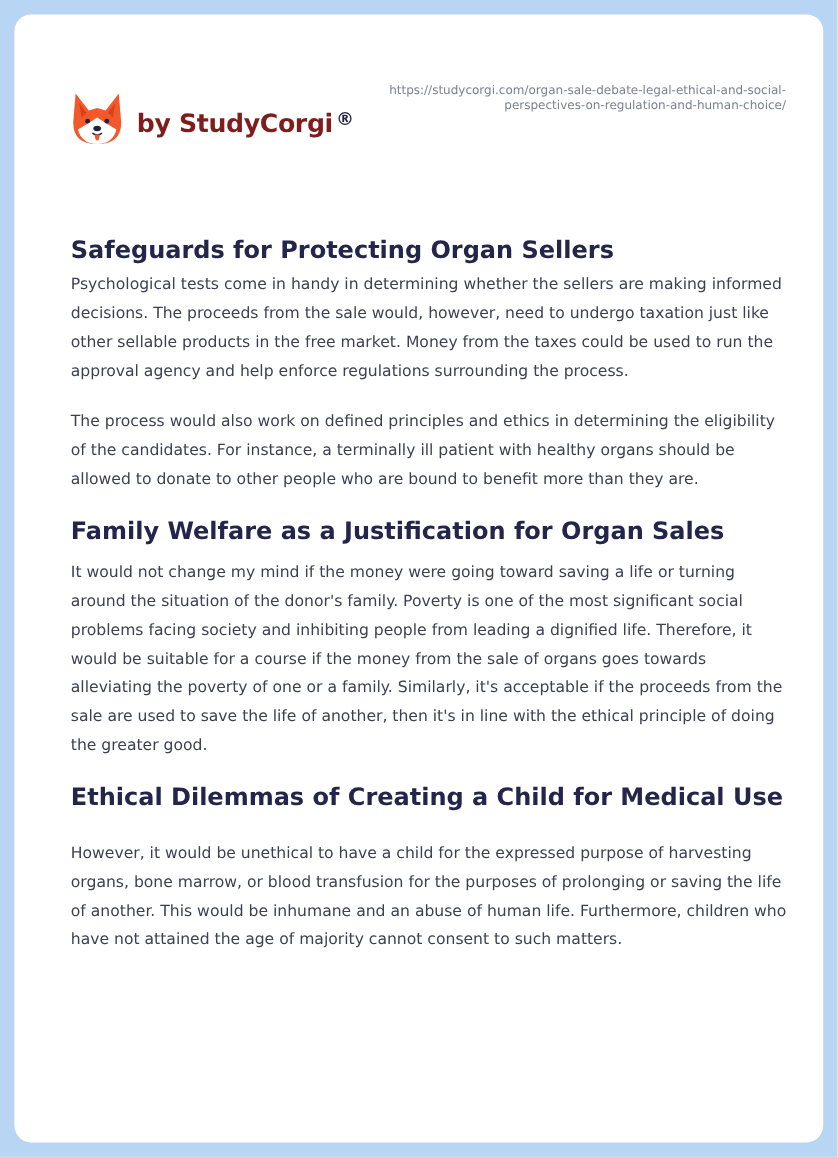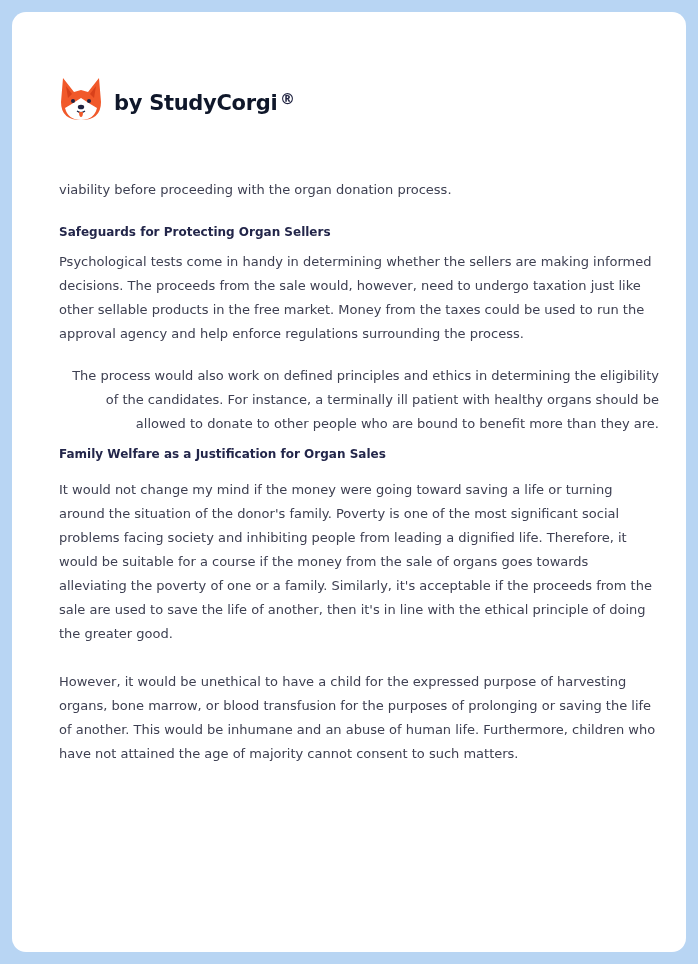--- a/index.html
+++ b/index.html
@@ -24,21 +24,21 @@
     .logo {
       position: absolute; left: 48px; top: 64px;
       display: flex; align-items: center;
     }
     .logo-icon { width: 42px; height: 46px; }
     .logo-text {
       margin-left: 12px;
       font-family: "DejaVu Sans", sans-serif;
       font-weight: bold;
       font-size: 21px;
-      color: #0f172a;
+      color: #7f1d1d;
       letter-spacing: -0.3px;
       position: relative;
       top: 4px;
     }
     .logo-reg {
       position: absolute; left: 268px; top: 78px;
       font-size: 15px; color: #1f2240; font-weight: bold;
     }
     .doc-meta {
       position: absolute; right: 31px; top: 54px;
@@ -65,21 +65,21 @@
     .para {
       font-family: "DejaVu Sans", sans-serif;
       font-size: 13px;
       line-height: 24px;
       margin: 0;
       color: #3e4052;
     }
     .heading {
       font-family: "DejaVu Sans", sans-serif;
       font-weight: bold;
-      font-size: 12px;
+      font-size: 20px;
       line-height: 24px;
       color: #23264a;
       margin: 0;
     }
   </style>
 </head>
 <body>
 
 <div class="page">
   <div class="header">
@@ -93,29 +93,30 @@
         <circle cx="29" cy="25" r="2" fill="#1f2240"></circle>
         <ellipse cx="21" cy="31" rx="3.2" ry="2.3" fill="#1f2240"></ellipse>
         <path d="M17 35 Q21 38 25 35" stroke="#1f2240" stroke-width="1.2" fill="none"></path>
         <path d="M19 36 Q19 41 21 41 Q23 41 23 36 Z" fill="#f1592a"></path>
       </svg>
       <span class="logo-text">by StudyCorgi</span>
     </div>
     <span class="logo-reg">®</span>
 
     <div class="doc-meta">
+      <div class="doc-url">https://studycorgi.com/organ-sale-debate-legal-ethical-and-social-perspectives-on-regulation-and-human-choice/</div>
     </div>
   </div>
 
   <div class="content">
-    <p class="para">viability before proceeding with the organ donation process.</p>
 
     <h2 class="heading" style="margin-top:18px;">Safeguards for Protecting Organ Sellers</h2>
     <p class="para" style="margin-top:6px;">Psychological tests come in handy in determining whether the sellers are making informed decisions. The proceeds from the sale would, however, need to undergo taxation just like other sellable products in the free market. Money from the taxes could be used to run the approval agency and help enforce regulations surrounding the process.</p>
 
-    <p class="para" style="margin-top:18px;text-align:right;">The process would also work on defined principles and ethics in determining the eligibility of the candidates. For instance, a terminally ill patient with healthy organs should be allowed to donate to other people who are bound to benefit more than they are.</p>
+    <p class="para" style="margin-top:18px;">The process would also work on defined principles and ethics in determining the eligibility of the candidates. For instance, a terminally ill patient with healthy organs should be allowed to donate to other people who are bound to benefit more than they are.</p>
 
-    <h2 class="heading" style="margin-top:6px;">Family Welfare as a Justification for Organ Sales</h2>
+    <h2 class="heading" style="margin-top:18px;">Family Welfare as a Justification for Organ Sales</h2>
     <p class="para" style="margin-top:12px;">It would not change my mind if the money were going toward saving a life or turning around the situation of the donor's family. Poverty is one of the most significant social problems facing society and inhibiting people from leading a dignified life. Therefore, it would be suitable for a course if the money from the sale of organs goes towards alleviating the poverty of one or a family. Similarly, it's acceptable if the proceeds from the sale are used to save the life of another, then it's in line with the ethical principle of doing the greater good.</p>
 
+    <h2 class="heading" style="margin-top:18px;">Ethical Dilemmas of Creating a Child for Medical Use</h2>
     <p class="para" style="margin-top:24px;">However, it would be unethical to have a child for the expressed purpose of harvesting organs, bone marrow, or blood transfusion for the purposes of prolonging or saving the life of another. This would be inhumane and an abuse of human life. Furthermore, children who have not attained the age of majority cannot consent to such matters.</p>
   </div>
 </div>
 
 </body></html>

